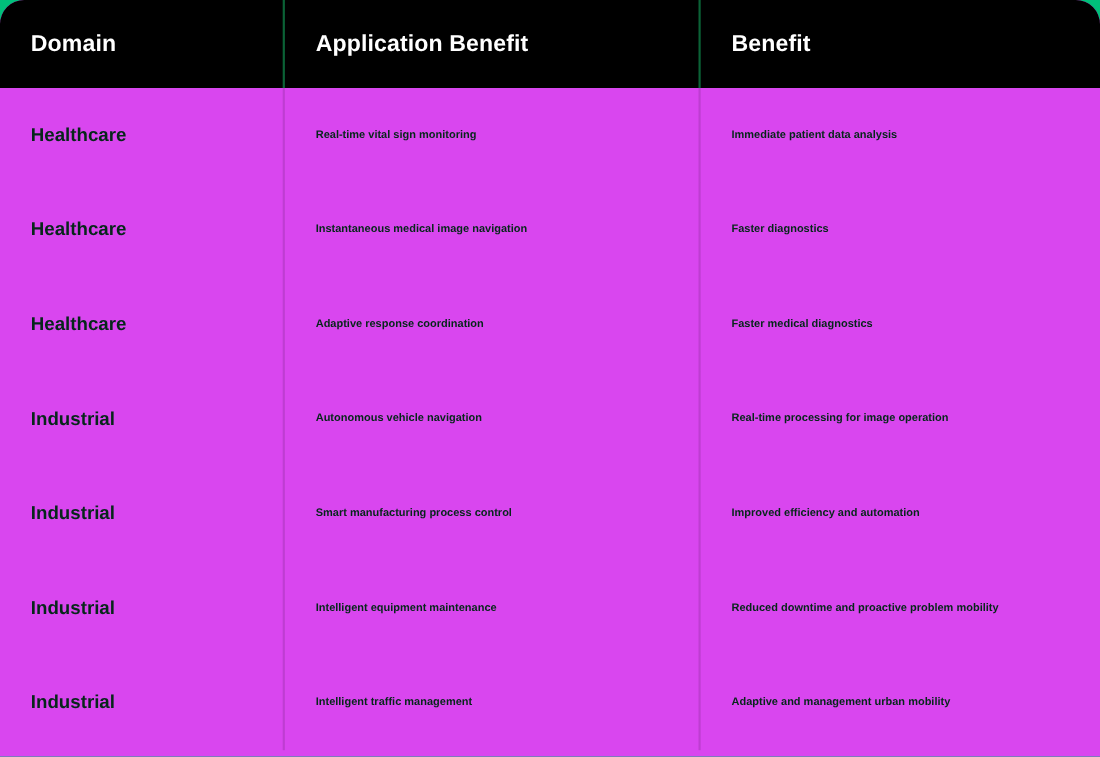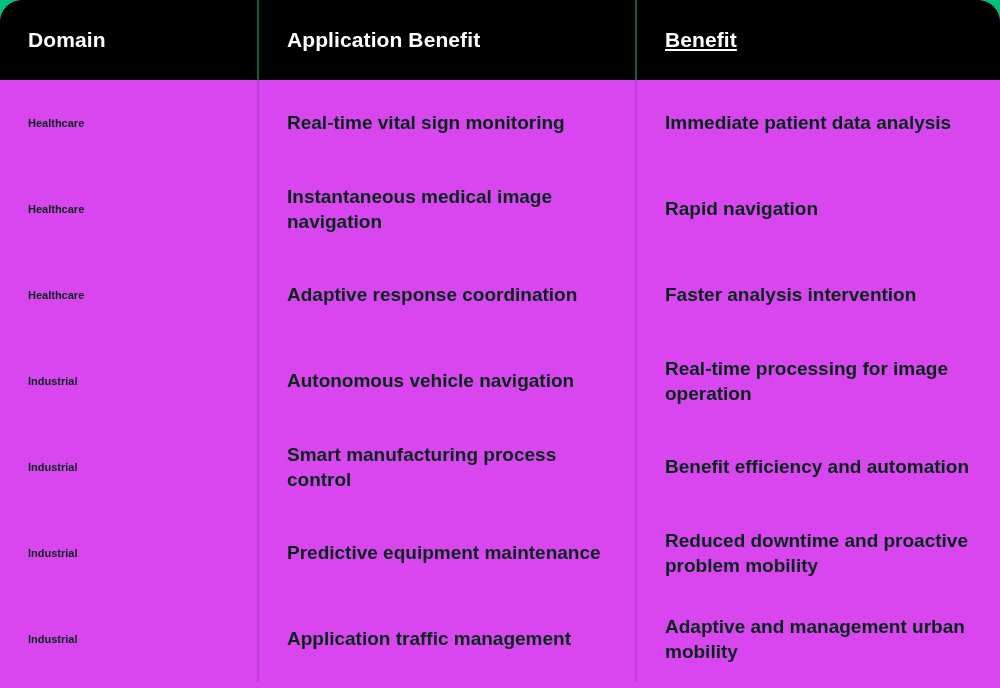--- a/index.html
+++ b/index.html
@@ -36,34 +36,34 @@
     color: #ffffff;
     text-align: left;
     font-size: 21px;
     font-weight: bold;
     padding: 22px 0 22px 28px;
     height: 36px;
     vertical-align: middle;
     border-right: 2px solid #0b6236;
     letter-spacing: 0.1px;
   }
-  thead th:last-child { border-right: none; text-decoration: underline; }
+  thead th:last-child { border-right: none; }
 
   tbody td {
     color: #06271a;
-    font-size: 19px;
+    font-size: 10px;
     font-weight: bold;
     padding: 0 24px 0 28px;
     height: 86px;
     vertical-align: middle;
     line-height: 1.32;
     border-right: 2px solid rgba(0,0,0,0.12);
   }
   tbody td:last-child { border-right: none; }
-  tbody td.col-domain { font-size: 11px; margin-left: 15px; }
+  tbody td.col-domain { font-size: 17px; margin-left: 15px; }
   tbody td.col-app { font-weight: bold; }
   tbody td.col-benefit { padding-right: 26px; }
 </style>
 </head>
 <body>
 
 <div class="card">
   <table class="data-table">
     <colgroup>
       <col class="c0">
@@ -79,42 +79,42 @@
     </thead>
     <tbody>
       <tr>
         <td class="col-domain">Healthcare</td>
         <td class="col-app">Real-time vital sign monitoring</td>
         <td class="col-benefit">Immediate patient data analysis</td>
       </tr>
       <tr>
         <td class="col-domain">Healthcare</td>
         <td class="col-app">Instantaneous medical image navigation</td>
-        <td class="col-benefit">Rapid navigation</td>
+        <td class="col-benefit">Faster diagnostics</td>
       </tr>
       <tr>
         <td class="col-domain">Healthcare</td>
         <td class="col-app">Adaptive response coordination</td>
-        <td class="col-benefit">Faster analysis intervention</td>
+        <td class="col-benefit">Faster medical diagnostics</td>
       </tr>
       <tr>
         <td class="col-domain">Industrial</td>
         <td class="col-app">Autonomous vehicle navigation</td>
         <td class="col-benefit">Real-time processing for image operation</td>
       </tr>
       <tr>
         <td class="col-domain">Industrial</td>
         <td class="col-app">Smart manufacturing process control</td>
-        <td class="col-benefit">Benefit efficiency and automation</td>
+        <td class="col-benefit">Improved efficiency and automation</td>
       </tr>
       <tr>
         <td class="col-domain">Industrial</td>
-        <td class="col-app">Predictive equipment maintenance</td>
+        <td class="col-app">Intelligent equipment maintenance</td>
         <td class="col-benefit">Reduced downtime and proactive problem mobility</td>
       </tr>
       <tr>
         <td class="col-domain">Industrial</td>
-        <td class="col-app">Application traffic management</td>
+        <td class="col-app">Intelligent traffic management</td>
         <td class="col-benefit">Adaptive and management urban mobility</td>
       </tr>
     </tbody>
   </table>
 </div>
 
 </body></html>

